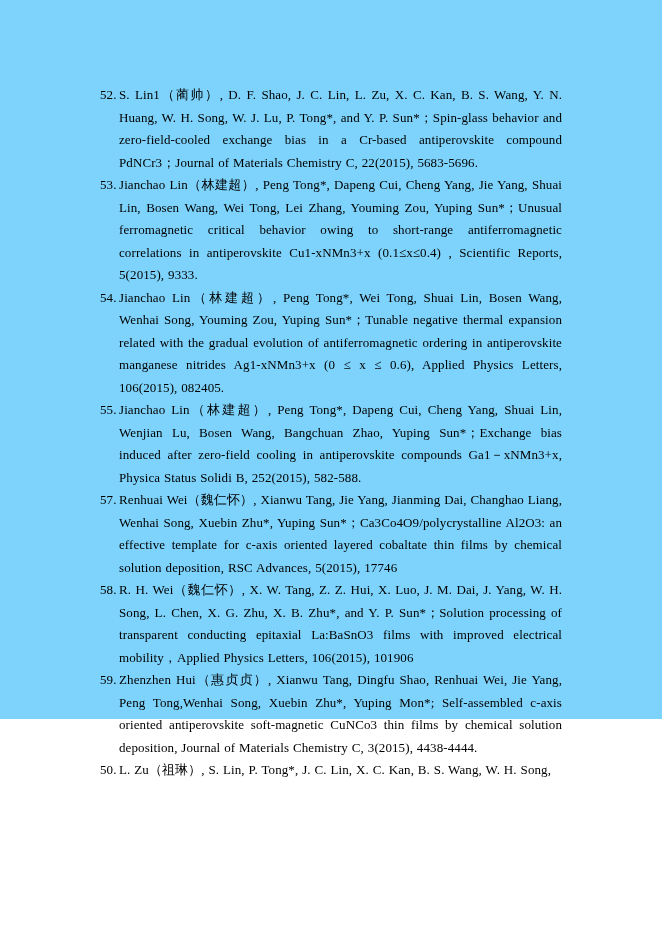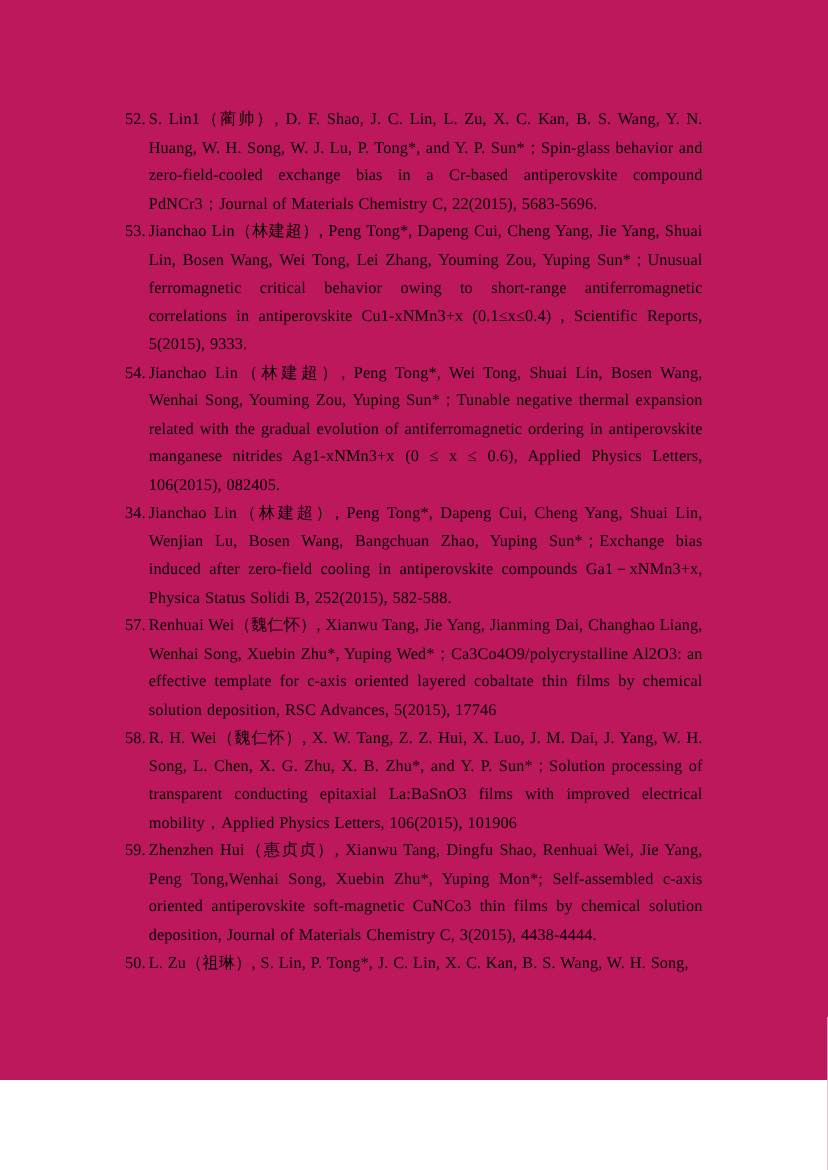--- a/index.html
+++ b/index.html
@@ -10,23 +10,23 @@
   body {
     width: 662px;
     height: 936px;
     overflow: hidden;
     font-family: "Liberation Serif", "DejaVu Serif", serif;
     color: #000000;
   }
   .page {
     box-sizing: border-box;
     width: 662px;
-    height: 864px;
+    height: 719px;
     padding: 84px 100px 0 100px;
-    background: #be185d;
+    background: #7dd3fc;
   }
   .pub-list {
     width: 462px;
   }
   .pub-item {
     position: relative;
     padding-left: 19px;
     font-size: 13px;
     line-height: 22.5px;
     text-align: justify;
@@ -58,28 +58,28 @@
       <span class="pub-num">53.</span>
       <span class="pub-text">Jianchao Lin（林建超）, Peng Tong*, Dapeng Cui, Cheng Yang, Jie Yang, Shuai Lin, Bosen Wang, Wei Tong, Lei Zhang, Youming Zou, Yuping Sun*；Unusual ferromagnetic critical behavior owing to short-range antiferromagnetic correlations in antiperovskite Cu1-xNMn3+x (0.1≤x≤0.4) , Scientific Reports, 5(2015), 9333.</span>
     </div>
 
     <div class="pub-item">
       <span class="pub-num">54.</span>
       <span class="pub-text">Jianchao Lin（林建超）, Peng Tong*, Wei Tong, Shuai Lin, Bosen Wang, Wenhai Song, Youming Zou, Yuping Sun*；Tunable negative thermal expansion related with the gradual evolution of antiferromagnetic ordering in antiperovskite manganese nitrides Ag1-xNMn3+x (0 ≤ x ≤ 0.6), Applied Physics Letters, 106(2015), 082405.</span>
     </div>
 
     <div class="pub-item">
-      <span class="pub-num">34.</span>
+      <span class="pub-num">55.</span>
       <span class="pub-text"> Jianchao Lin（林建超）, Peng Tong*, Dapeng Cui, Cheng Yang, Shuai Lin, Wenjian Lu, Bosen Wang, Bangchuan Zhao, Yuping Sun*；Exchange bias induced after zero-field cooling in antiperovskite compounds Ga1－xNMn3+x, Physica Status Solidi B, 252(2015), 582-588.</span>
     </div>
 
 
     <div class="pub-item">
       <span class="pub-num">57.</span>
-      <span class="pub-text">Renhuai Wei（魏仁怀）, Xianwu Tang, Jie Yang, Jianming Dai, Changhao Liang, Wenhai Song, Xuebin Zhu*, Yuping Wed*；Ca3Co4O9/polycrystalline Al2O3: an effective template for c-axis oriented layered cobaltate thin films by chemical solution deposition, RSC Advances, 5(2015), 17746</span>
+      <span class="pub-text">Renhuai Wei（魏仁怀）, Xianwu Tang, Jie Yang, Jianming Dai, Changhao Liang, Wenhai Song, Xuebin Zhu*, Yuping Sun*；Ca3Co4O9/polycrystalline Al2O3: an effective template for c-axis oriented layered cobaltate thin films by chemical solution deposition, RSC Advances, 5(2015), 17746</span>
     </div>
 
     <div class="pub-item">
       <span class="pub-num">58.</span>
       <span class="pub-text">R. H. Wei（魏仁怀）, X. W. Tang, Z. Z. Hui, X. Luo, J. M. Dai, J. Yang, W. H. Song, L. Chen, X. G. Zhu, X. B. Zhu*, and Y. P. Sun*；Solution processing of transparent conducting epitaxial La:BaSnO3 films with improved electrical mobility，Applied Physics Letters, 106(2015), 101906</span>
     </div>
 
     <div class="pub-item">
       <span class="pub-num">59.</span>
       <span class="pub-text">Zhenzhen Hui（惠贞贞）, Xianwu Tang, Dingfu Shao, Renhuai Wei, Jie Yang, Peng Tong,Wenhai Song, Xuebin Zhu*, Yuping Mon*; Self-assembled c-axis oriented antiperovskite soft-magnetic CuNCo3 thin films by chemical solution deposition, Journal of Materials Chemistry C, 3(2015), 4438-4444.</span>

